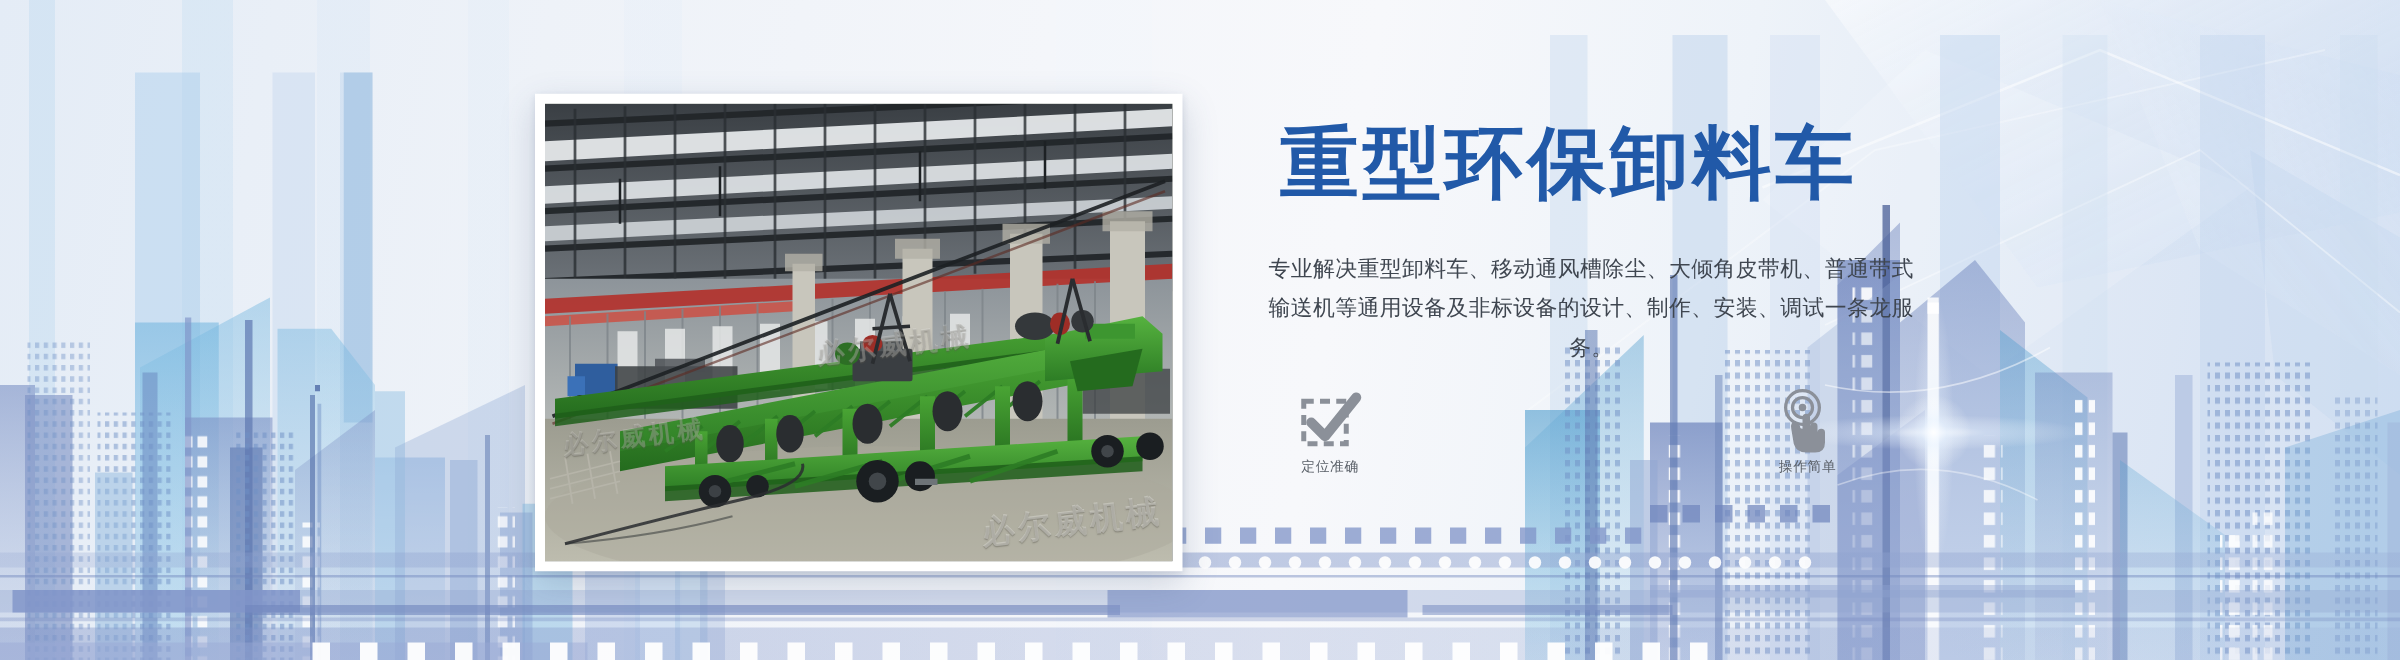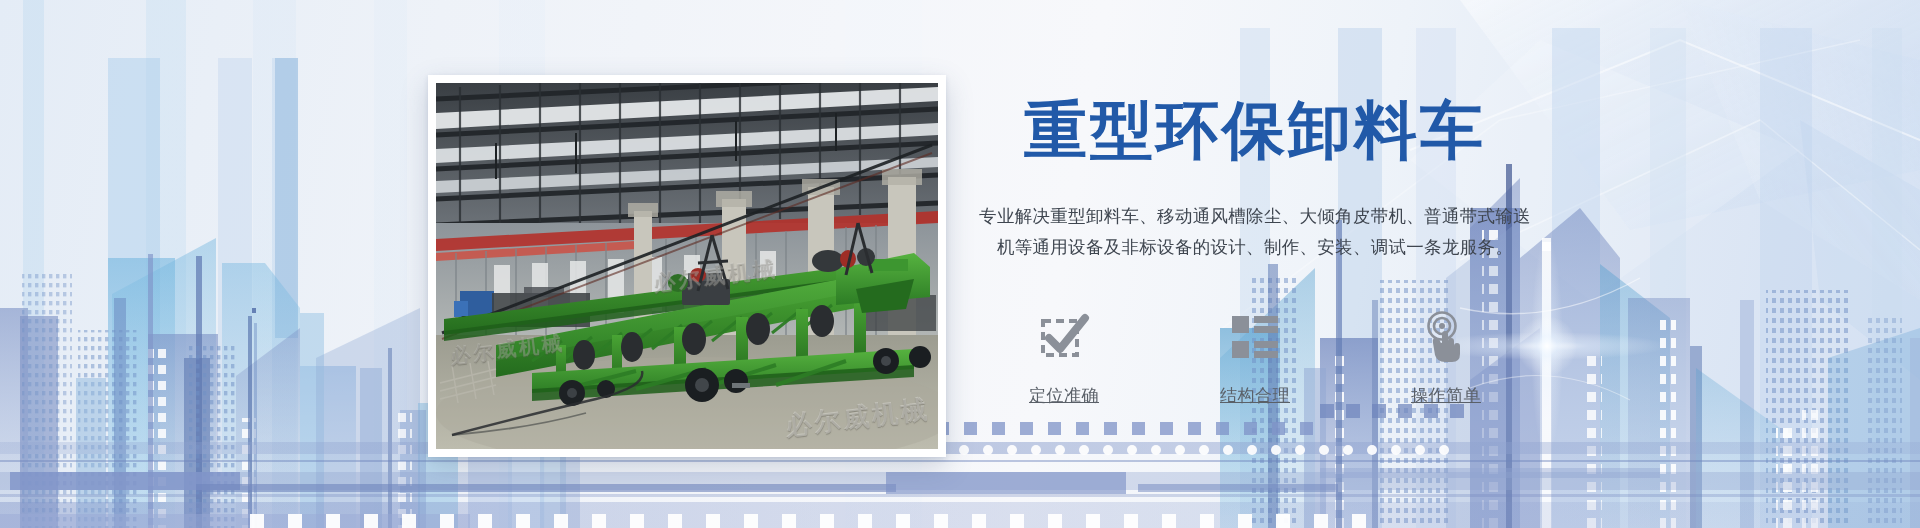--- a/index.html
+++ b/index.html
@@ -58,32 +58,32 @@
   .panel { position:absolute; left:975px; top:96px; width:560px; text-align:center; }
   .title {
     font-size:63px; font-weight:700; color:#2159a8; letter-spacing:3px;
     line-height:1.1; white-space:nowrap;
     font-family:"DejaVu Sans","Liberation Sans",sans-serif;
   }
   .desc {
     margin-top:36px; font-size:17.5px; line-height:1.78; color:#3f4650;
     letter-spacing:.3px;
     font-family:"DejaVu Sans","Liberation Sans",sans-serif;
+    margin-left:36px;
   }
 
   
   .features { position:absolute; left:1020px; top:308px; width:470px;
               display:flex; justify-content:space-between; align-items:flex-start; }
   .feature { width:88px; text-align:center; }
   .feature .ic { height:58px; display:flex; align-items:center; justify-content:center; }
   .feature .ic svg { display:block; }
   .feature .lb {
-    margin-top:18px; font-size:17px; color:#5a6068; letter-spacing:.5px; white-space:nowrap;
+    margin-top:0; font-size:11px; color:#5a6068; letter-spacing:.5px; white-space:nowrap;
     font-family:"DejaVu Sans","Liberation Sans",sans-serif;
-    text-decoration:underline;
   }
 </style>
 </head>
 <body>
 
 <div class="stage">
 
   <div class="vbands"></div>
 
   <svg class="facets" viewBox="0 0 760 528" preserveAspectRatio="none">
@@ -624,35 +624,20 @@
       <div class="ic">
         <svg width="52" height="52" viewBox="0 0 52 52">
           <rect x="5" y="10" width="34" height="34" fill="none" stroke="#8b9099" stroke-width="4" stroke-dasharray="8 5" stroke-linecap="butt"></rect>
           <path d="M11 27 L22 38 L47 7" fill="none" stroke="#8b9099" stroke-width="8" stroke-linecap="round" stroke-linejoin="round"></path>
         </svg>
       </div>
       <div class="lb">定位准确</div>
     </div>
 
 
-    <div class="feature">
-      <div class="ic">
-        <svg width="50" height="50" viewBox="0 0 50 50">
-          <g fill="#8b9099">
-            <rect x="2" y="4" width="17" height="17"></rect>
-            <rect x="2" y="29" width="17" height="17"></rect>
-            <rect x="24" y="4" width="24" height="7"></rect>
-            <rect x="24" y="14" width="24" height="7"></rect>
-            <rect x="24" y="29" width="24" height="7"></rect>
-            <rect x="24" y="39" width="24" height="7"></rect>
-          </g>
-        </svg>
-      </div>
-      <div class="lb">结构合理</div>
-    </div>
 
 
     <div class="feature">
       <div class="ic">
         <svg width="50" height="54" viewBox="0 0 50 54">
           <circle cx="21" cy="16" r="13.5" fill="none" stroke="#8b9099" stroke-width="2.6"></circle>
           <circle cx="21" cy="16" r="8" fill="none" stroke="#8b9099" stroke-width="2.6"></circle>
           <circle cx="21" cy="16" r="3" fill="#8b9099"></circle>
           <path d="M19 16 L19 31 Q19 33 21 33 L21 24 Q21 21 24 21 Q27 21 27 24 L27 31
                    Q27 28 30 28 Q33 28 33 31 L33 36 Q33 33 36 33 Q39 33 39 36 L39 44

